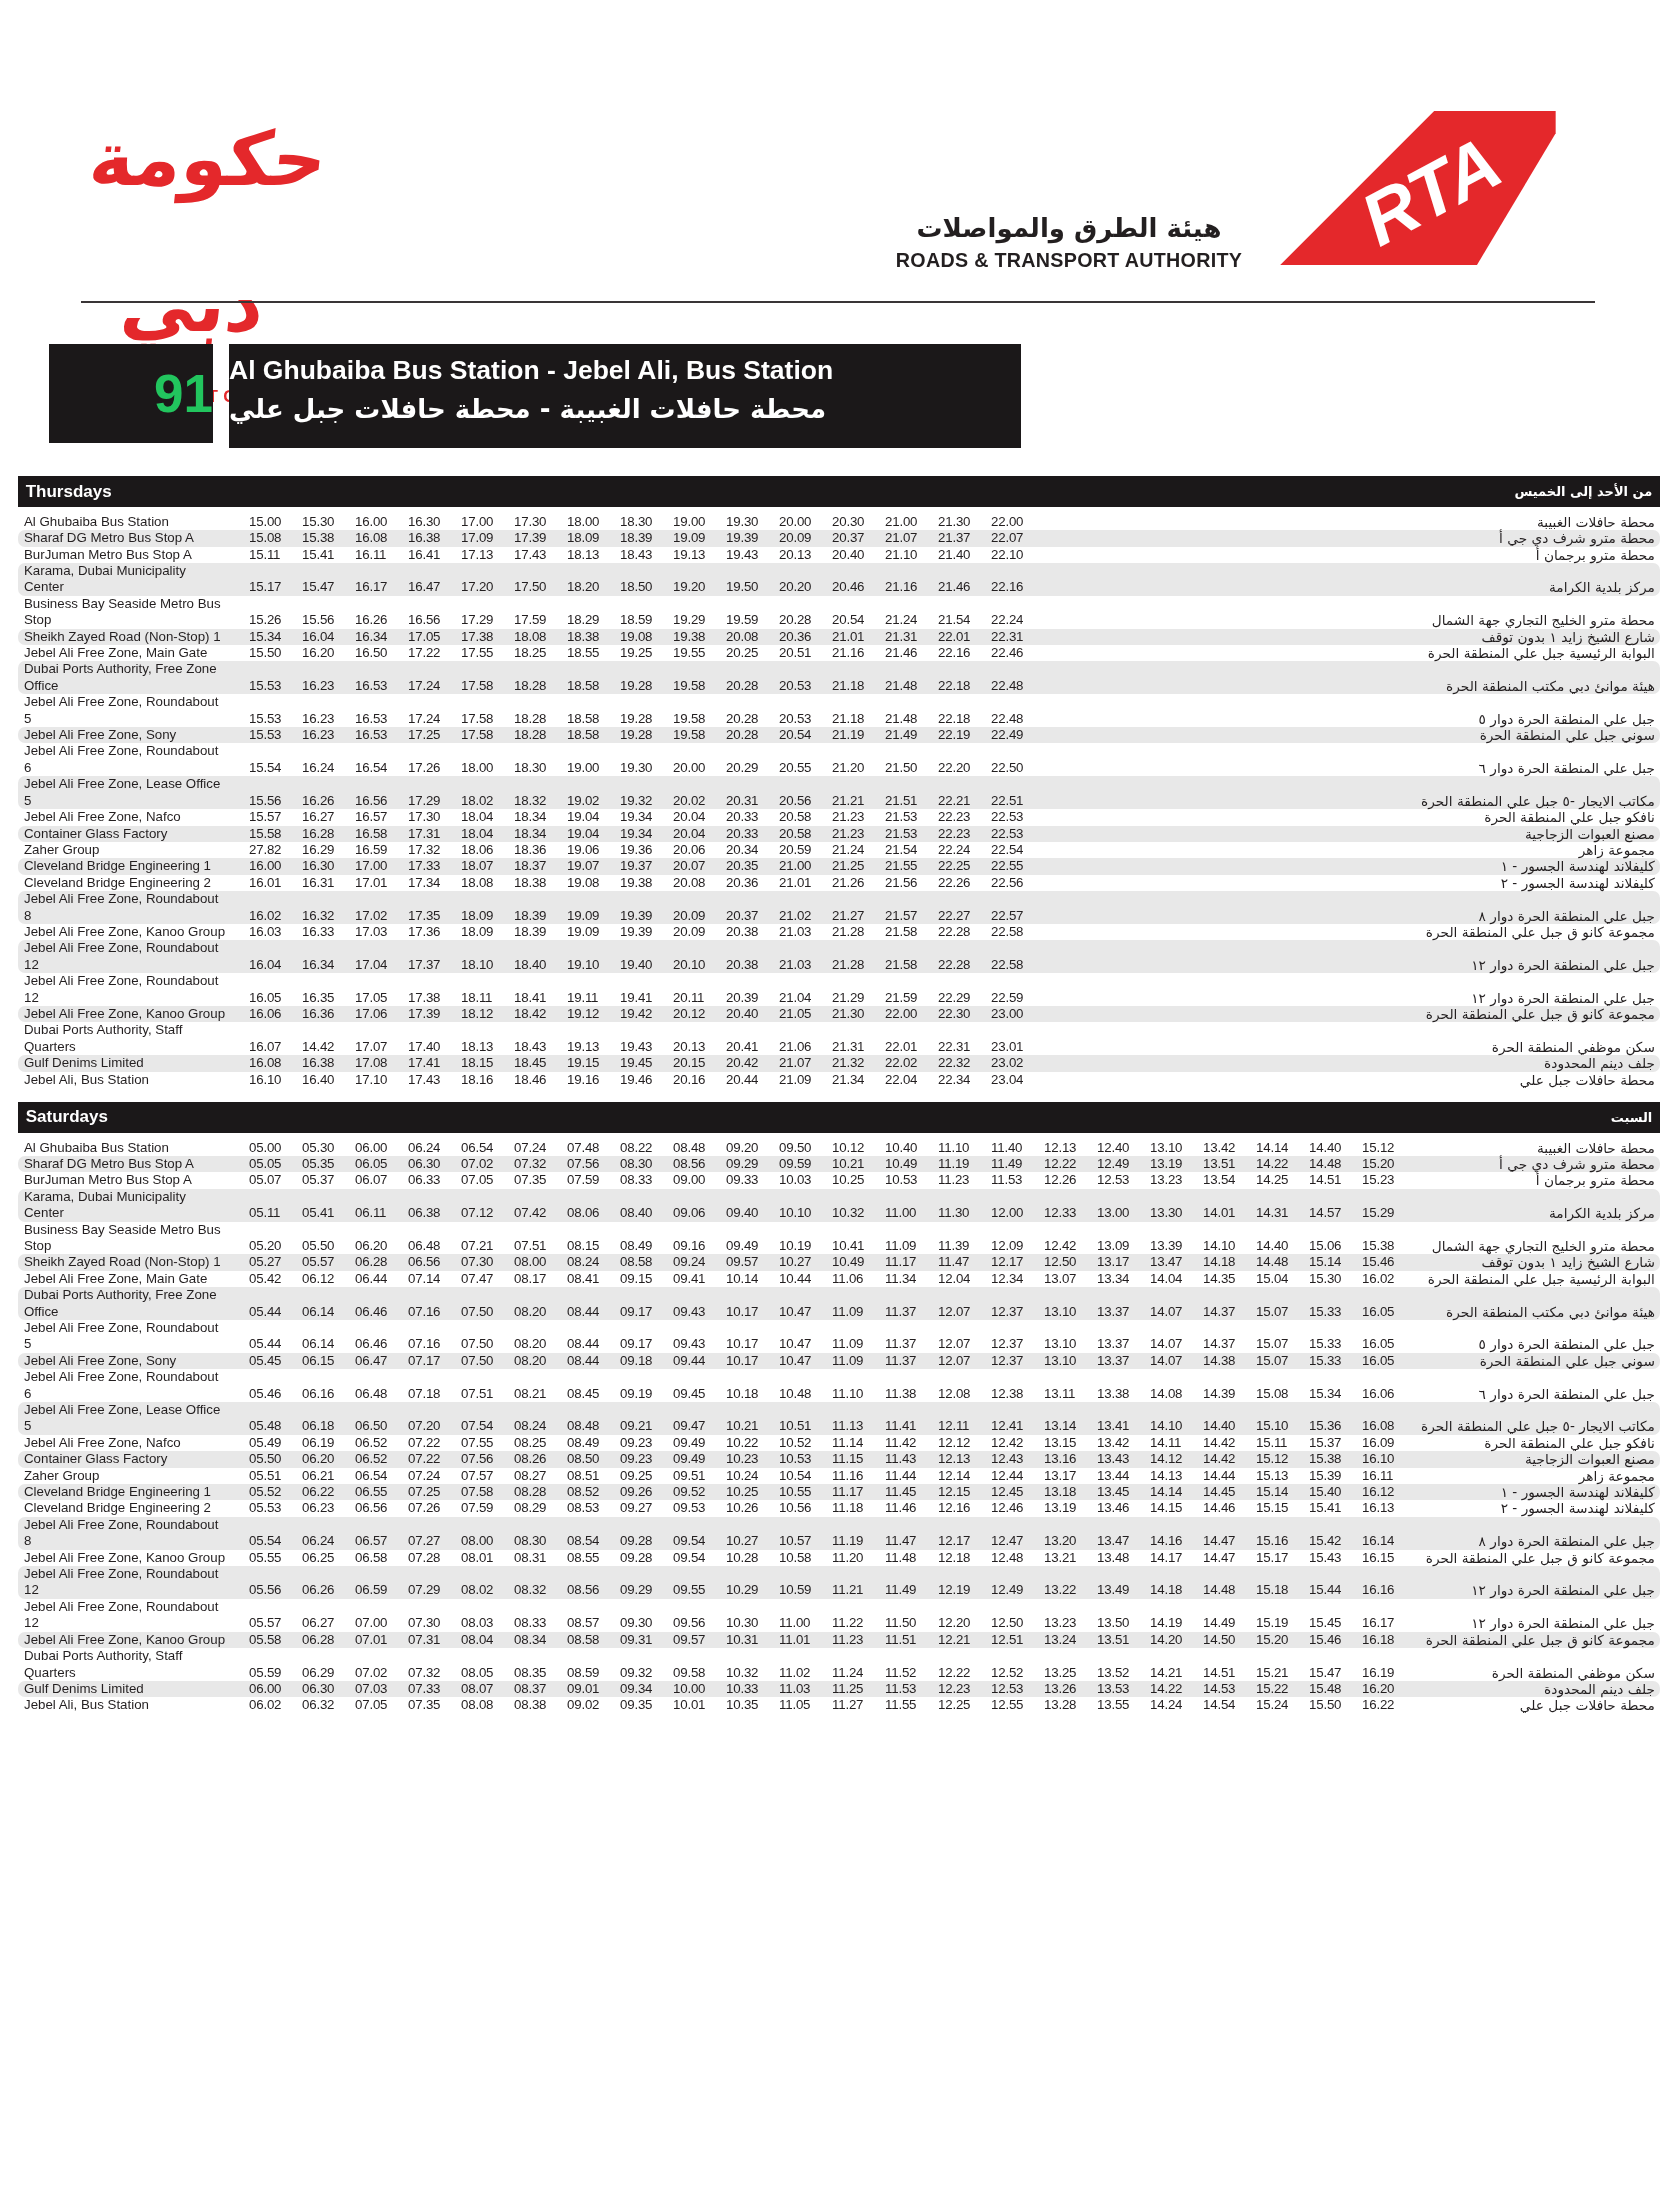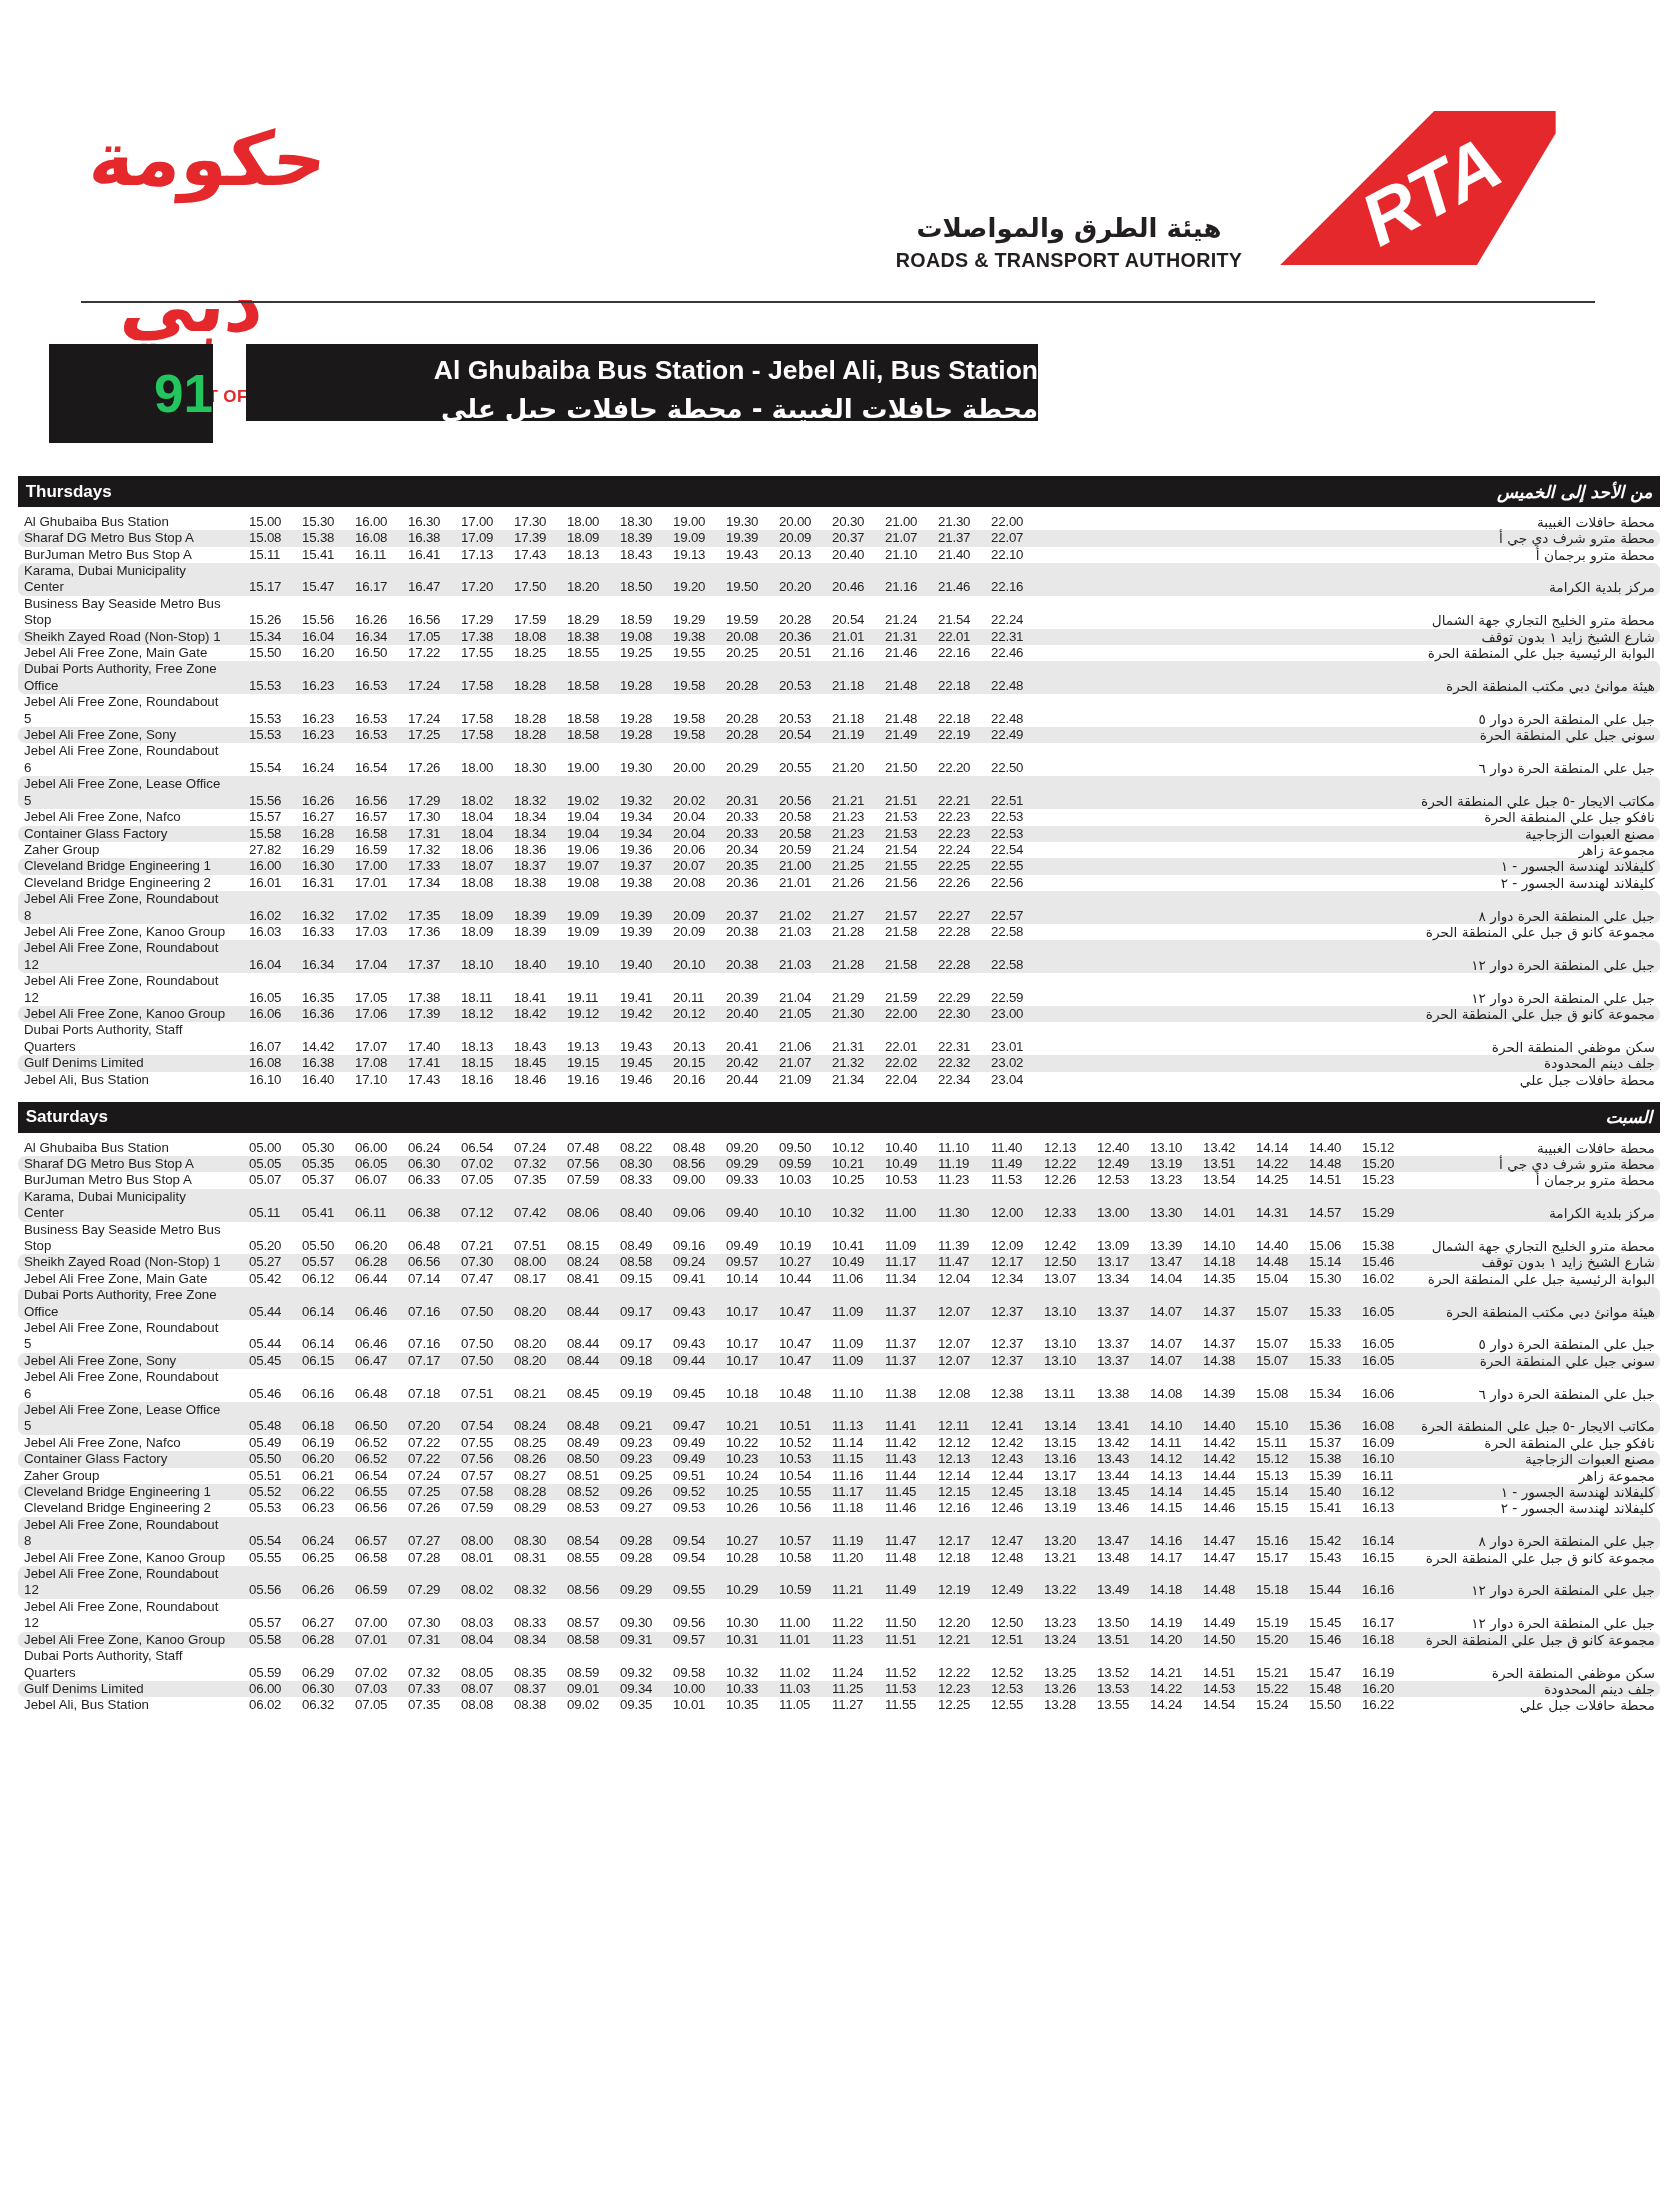--- a/index.html
+++ b/index.html
@@ -24,34 +24,34 @@
 
   .header-rule { position:absolute; left:81px; top:301px; width:1514px; height:1.7px; background:#393536; }
 
   
   .route-number-box {
     position:absolute; left:49px; top:344px; width:164px; height:99px; background:#1b1819;
     color:#22c55e; display:flex; align-items:center; justify-content:flex-end;
     font-size:53px; font-weight:bold;
   }
   .route-title-box {
-    position:absolute; left:229px; top:344px; width:792px; height:77px; background:#1b1819;
-    color:#fff; text-align:right;margin-left:17px;
+    position:absolute; left:229px; top:344px; width:792px; height:104px; background:#1b1819;
+    color:#fff; text-align:left;
   }
   .route-title-en { font-size:26.5px; font-weight:bold; margin-top:11px; }
   .route-title-ar { font-family:"DejaVu Sans", sans-serif; font-size:26px; font-weight:bold; margin-top:7.7px; direction:rtl; }
 
   
   .timetable { position:absolute; left:18px; top:476px; width:1642px; }
   .section + .section { margin-top:13.7px; }
   .section-bar {
     height:31px; background:#1b1819; color:#ffffff; display:flex; justify-content:space-between;
     align-items:center; padding:0 7.7px; font-size:17px; font-weight:bold;
   }
-  .section-bar .bar-ar { font-family:"DejaVu Sans", sans-serif; font-size:17px; direction:rtl;font-style:italic; }
+  .section-bar .bar-ar { font-family:"DejaVu Sans", sans-serif; font-size:13px; direction:rtl; }
   .rows { margin-top:6.8px; }
   .row { display:flex; align-items:flex-end; line-height:16.4px; font-size:13.3px; }
   .row.odd { background:#e8e8e8;border-radius:7px; }
   .stop-en { width:231px; padding-left:6px; box-sizing:border-box; white-space:pre-line; }
   .times { display:flex; flex-wrap:nowrap; }
   .time { width:53px; flex:0 0 53px; letter-spacing:-0.2px; }
   .stop-ar {
     flex:1; text-align:right; padding-right:5.1px; direction:rtl;
     font-family:"DejaVu Sans", sans-serif; font-size:13.7px; line-height:16.4px;
   }

